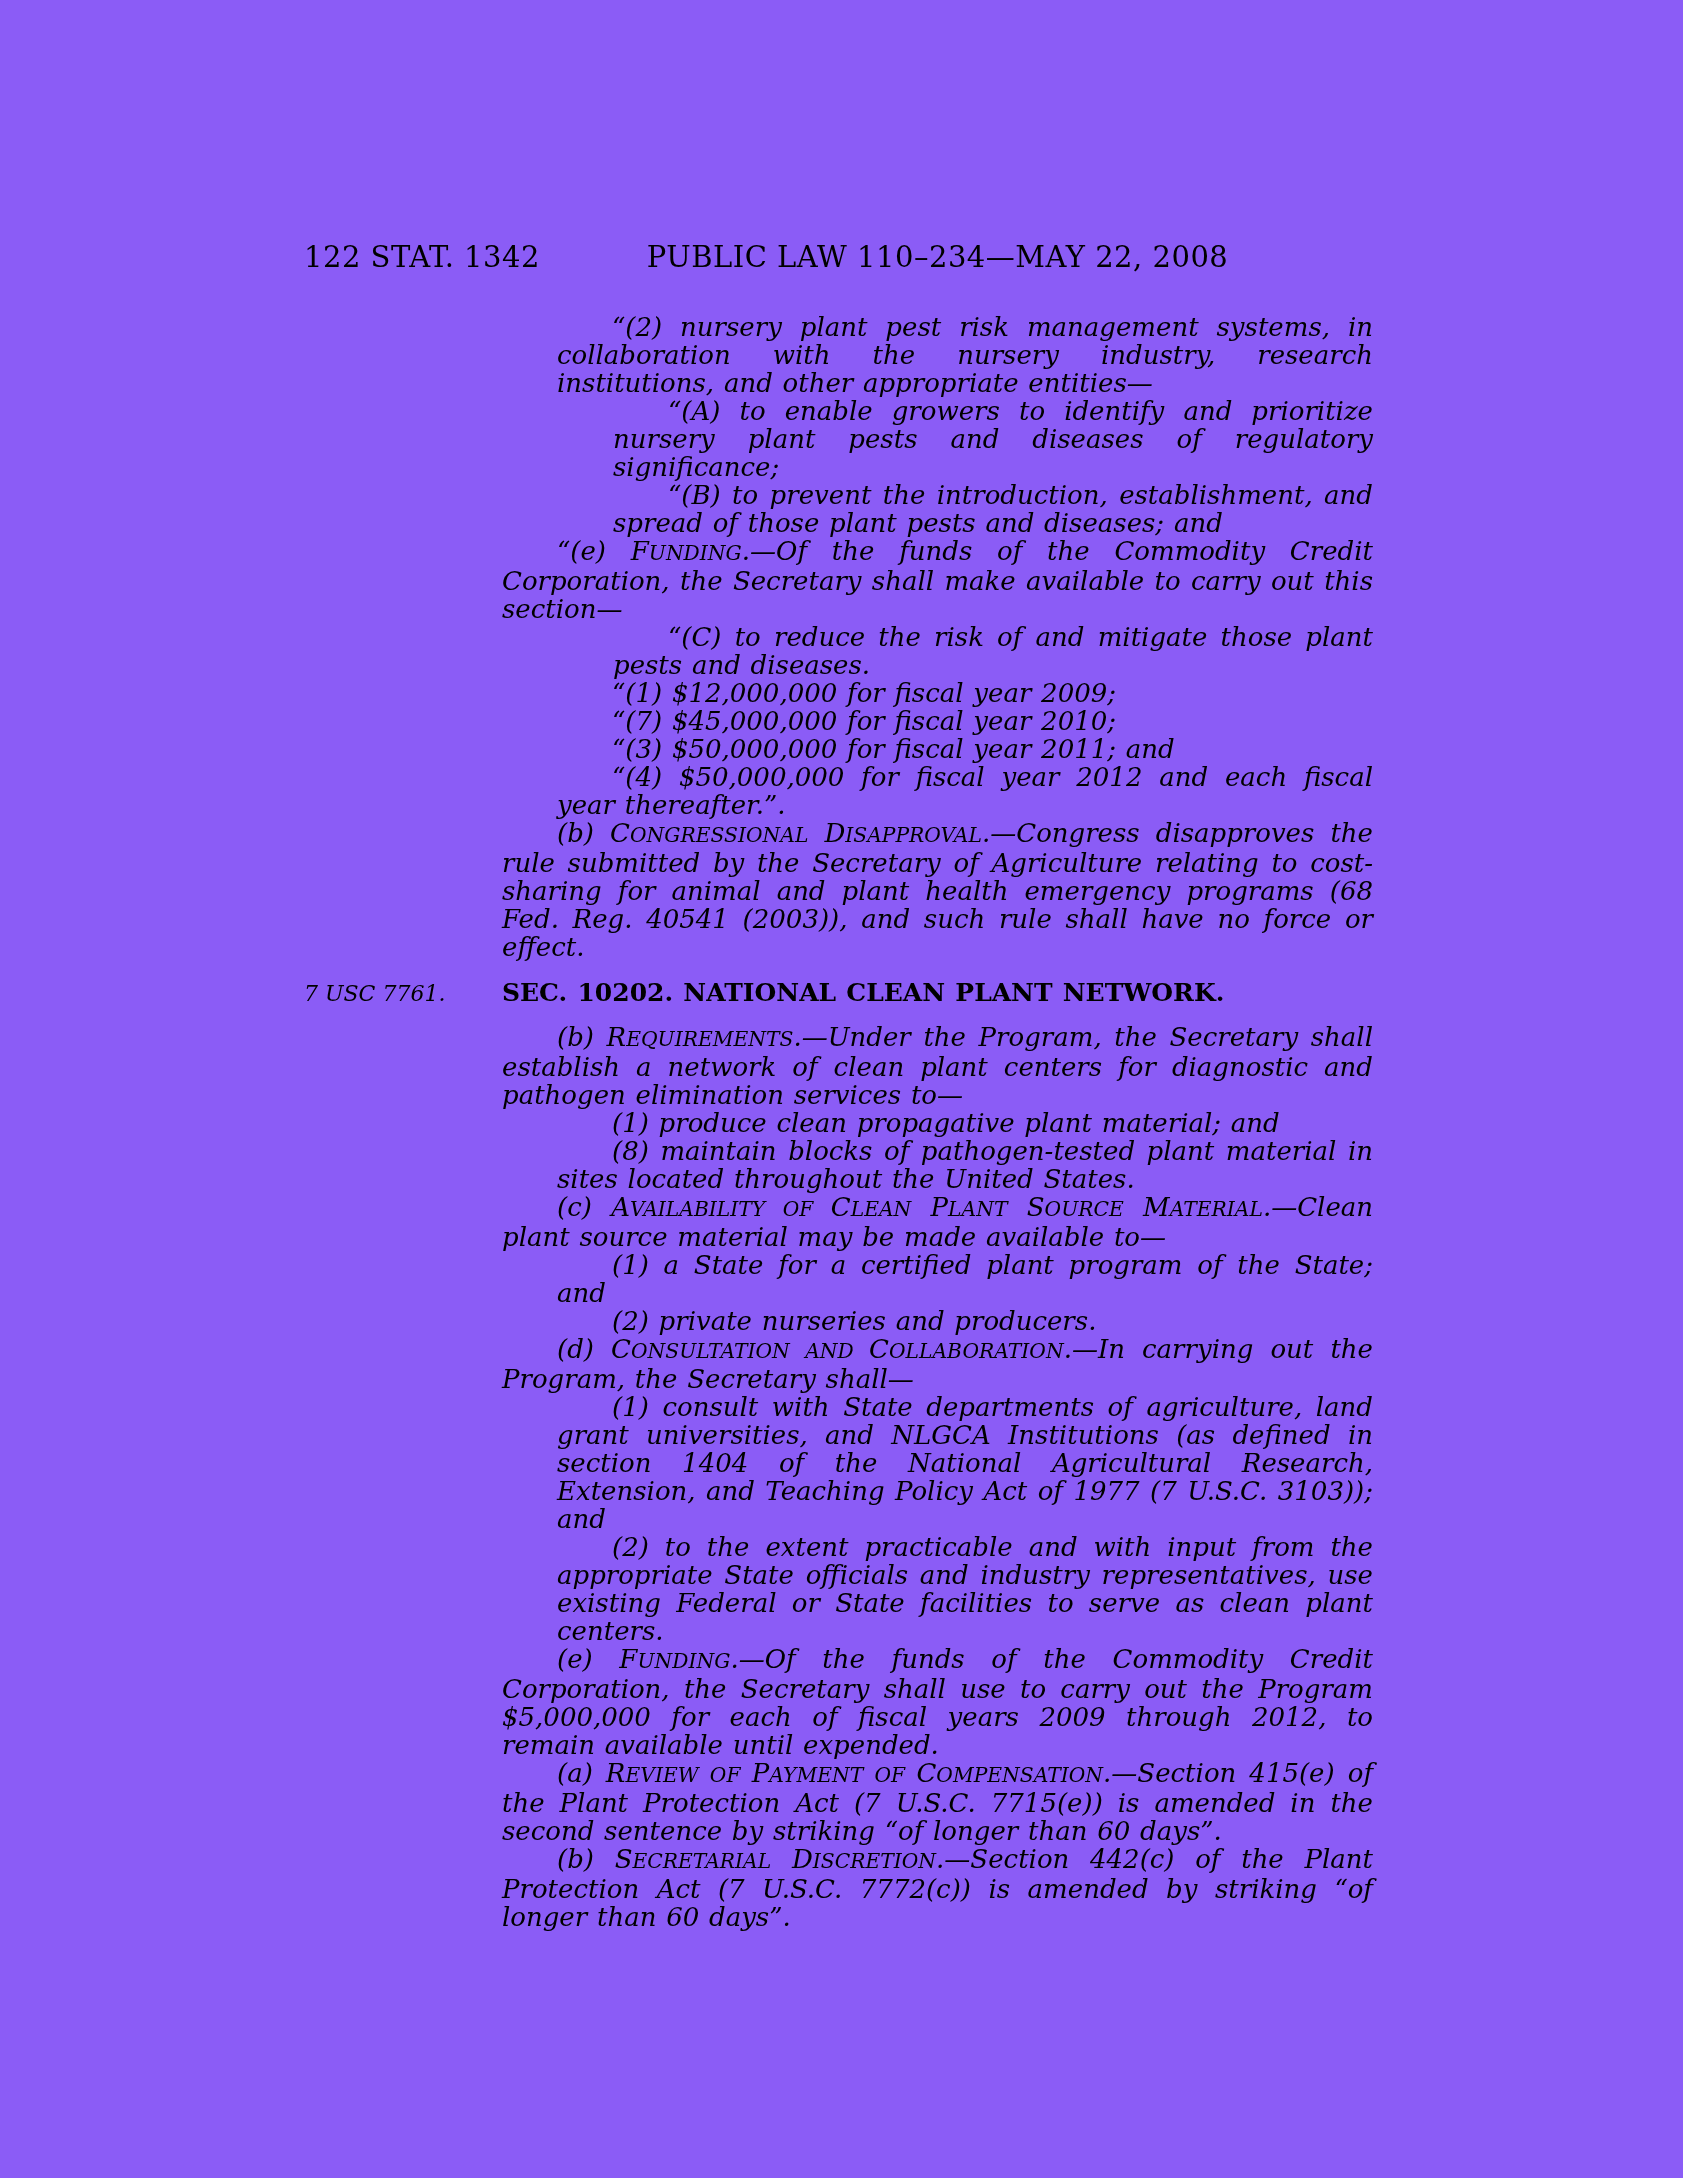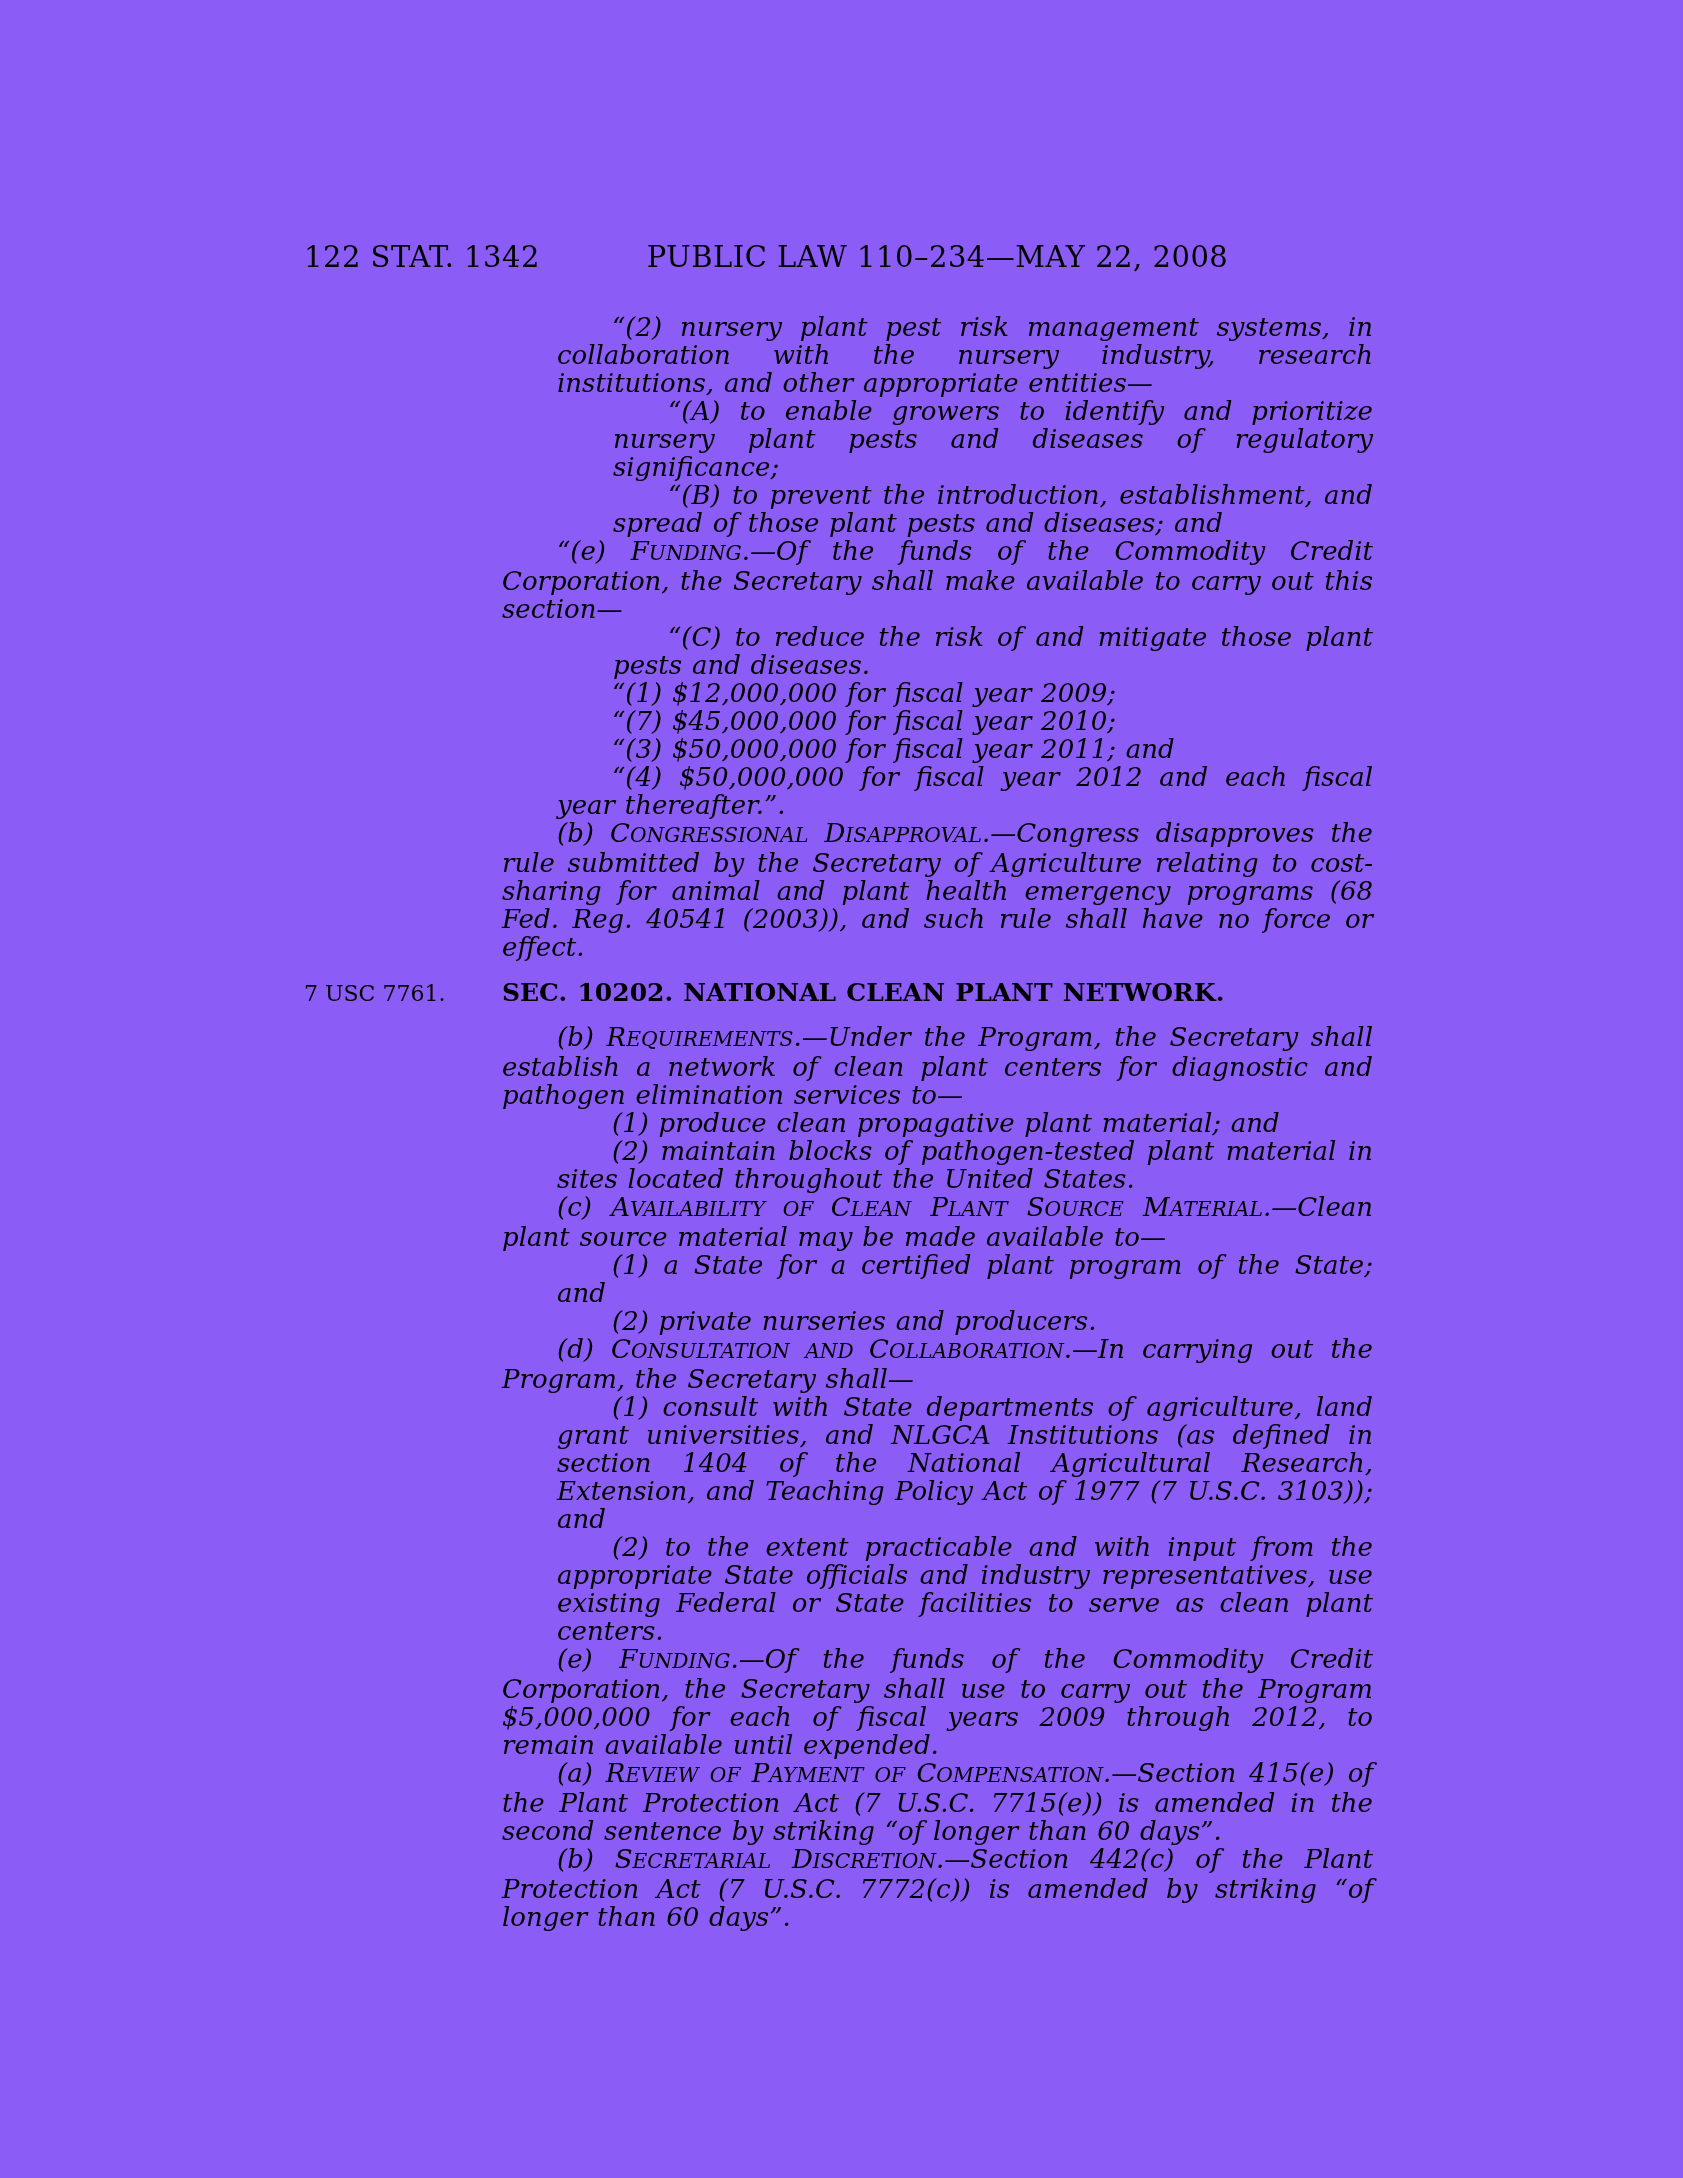--- a/index.html
+++ b/index.html
@@ -59,20 +59,21 @@
   .margin-note{
     position:absolute;
     left:-198px;
     top:2px;
     width:188px;
     font-weight:normal;
     font-size:22px;
     line-height:26px;
     text-align:left;
     word-spacing:normal;
+    font-style:italic;
   }
   .sc{font-size:78%;}
 </style>
 </head>
 <body>
 
 <div class="page">
   <div>
     <span class="stat-no">122 STAT. 1342</span>
     <span class="law-title">PUBLIC LAW 110–234—MAY 22, 2008</span>
@@ -84,21 +85,21 @@
       <p class="para indent-0"><span>“(e) F</span><span class="sc">UNDING</span><span>.—Of the funds of the Commodity Credit Corporation, the Secretary shall make available to carry out this section—</span></p>
       <p class="para indent-2"><span>“(C) to reduce the risk of and mitigate those plant pests and diseases.</span></p>
       <p class="para indent-1"><span>“(1) $12,000,000 for fiscal year 2009;</span></p>
       <p class="para indent-1"><span>“(7) $45,000,000 for fiscal year 2010;</span></p>
       <p class="para indent-1"><span>“(3) $50,000,000 for fiscal year 2011; and</span></p>
       <p class="para indent-1"><span>“(4) $50,000,000 for fiscal year 2012 and each fiscal year thereafter.”.</span></p>
       <p class="para indent-0"><span>(b) C</span><span class="sc">ONGRESSIONAL</span><span> D</span><span class="sc">ISAPPROVAL</span><span>.—Congress disapproves the rule submitted by the Secretary of Agriculture relating to cost-sharing for animal and plant health emergency programs (68 Fed. Reg. 40541 (2003)), and such rule shall have no force or effect.</span></p>
       <p class="heading"><span class="margin-note">7 USC 7761.</span><span>SEC. 10202. NATIONAL CLEAN PLANT NETWORK.</span></p>
       <p class="para indent-0"><span>(b) R</span><span class="sc">EQUIREMENTS</span><span>.—Under the Program, the Secretary shall establish a network of clean plant centers for diagnostic and pathogen elimination services to—</span></p>
       <p class="para indent-1"><span>(1) produce clean propagative plant material; and</span></p>
-      <p class="para indent-1"><span>(2) maintain blocks of pathogen-tested plant material in sites located throughout the United States.</span></p>
+      <p class="para indent-1"><span>(8) maintain blocks of pathogen-tested plant material in sites located throughout the United States.</span></p>
       <p class="para indent-0"><span>(c) A</span><span class="sc">VAILABILITY OF </span><span>C</span><span class="sc">LEAN</span><span> P</span><span class="sc">LANT</span><span> S</span><span class="sc">OURCE</span><span> M</span><span class="sc">ATERIAL</span><span>.—Clean plant source material may be made available to—</span></p>
       <p class="para indent-1"><span>(1) a State for a certified plant program of the State; and</span></p>
       <p class="para indent-1"><span>(2) private nurseries and producers.</span></p>
       <p class="para indent-0"><span>(d) C</span><span class="sc">ONSULTATION AND </span><span>C</span><span class="sc">OLLABORATION</span><span>.—In carrying out the Program, the Secretary shall—</span></p>
       <p class="para indent-1"><span>(1) consult with State departments of agriculture, land grant universities, and NLGCA Institutions (as defined in section 1404 of the National Agricultural Research, Extension, and Teaching Policy Act of 1977 (7 U.S.C. 3103)); and</span></p>
       <p class="para indent-1"><span>(2) to the extent practicable and with input from the appropriate State officials and industry representatives, use existing Federal or State facilities to serve as clean plant centers.</span></p>
       <p class="para indent-0"><span>(e) F</span><span class="sc">UNDING</span><span>.—Of the funds of the Commodity Credit Corporation, the Secretary shall use to carry out the Program $5,000,000 for each of fiscal years 2009 through 2012, to remain available until expended.</span></p>
       <p class="para indent-0"><span>(a) R</span><span class="sc">EVIEW OF </span><span>P</span><span class="sc">AYMENT OF </span><span>C</span><span class="sc">OMPENSATION</span><span>.—Section 415(e) of the Plant Protection Act (7 U.S.C. 7715(e)) is amended in the second sentence by striking “of longer than 60 days”.</span></p>
       <p class="para indent-0"><span>(b) S</span><span class="sc">ECRETARIAL</span><span> D</span><span class="sc">ISCRETION</span><span>.—Section 442(c) of the Plant Protection Act (7 U.S.C. 7772(c)) is amended by striking “of longer than 60 days”.</span></p>
     </div>

